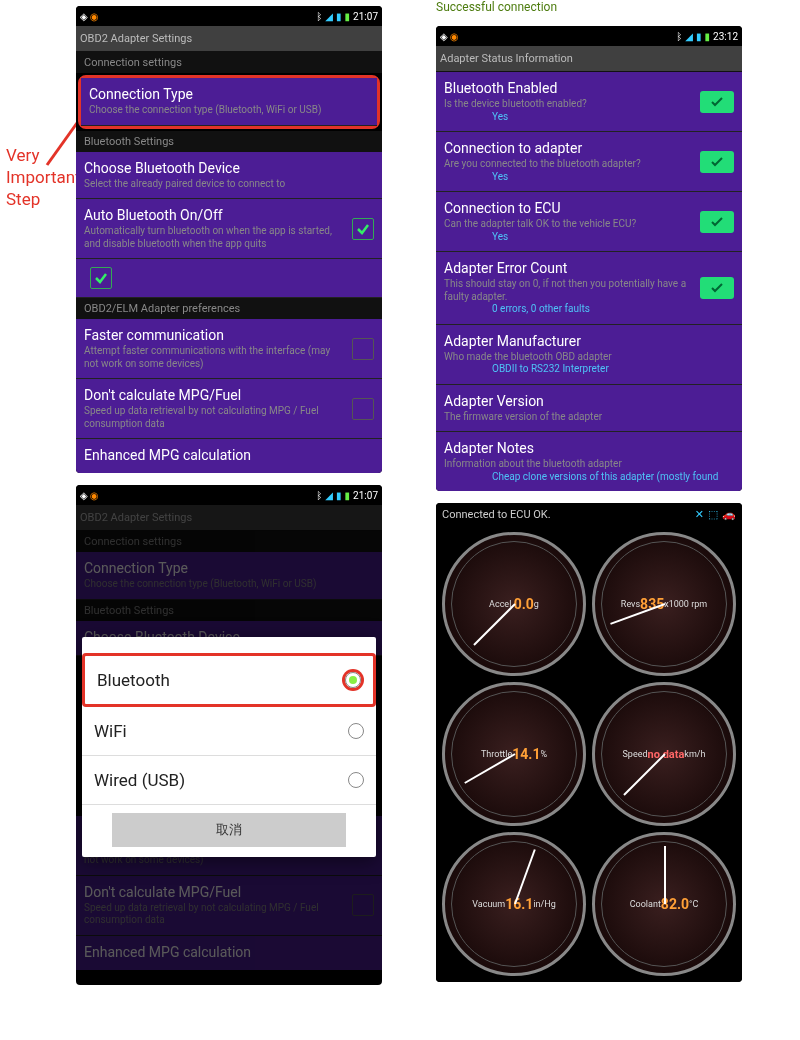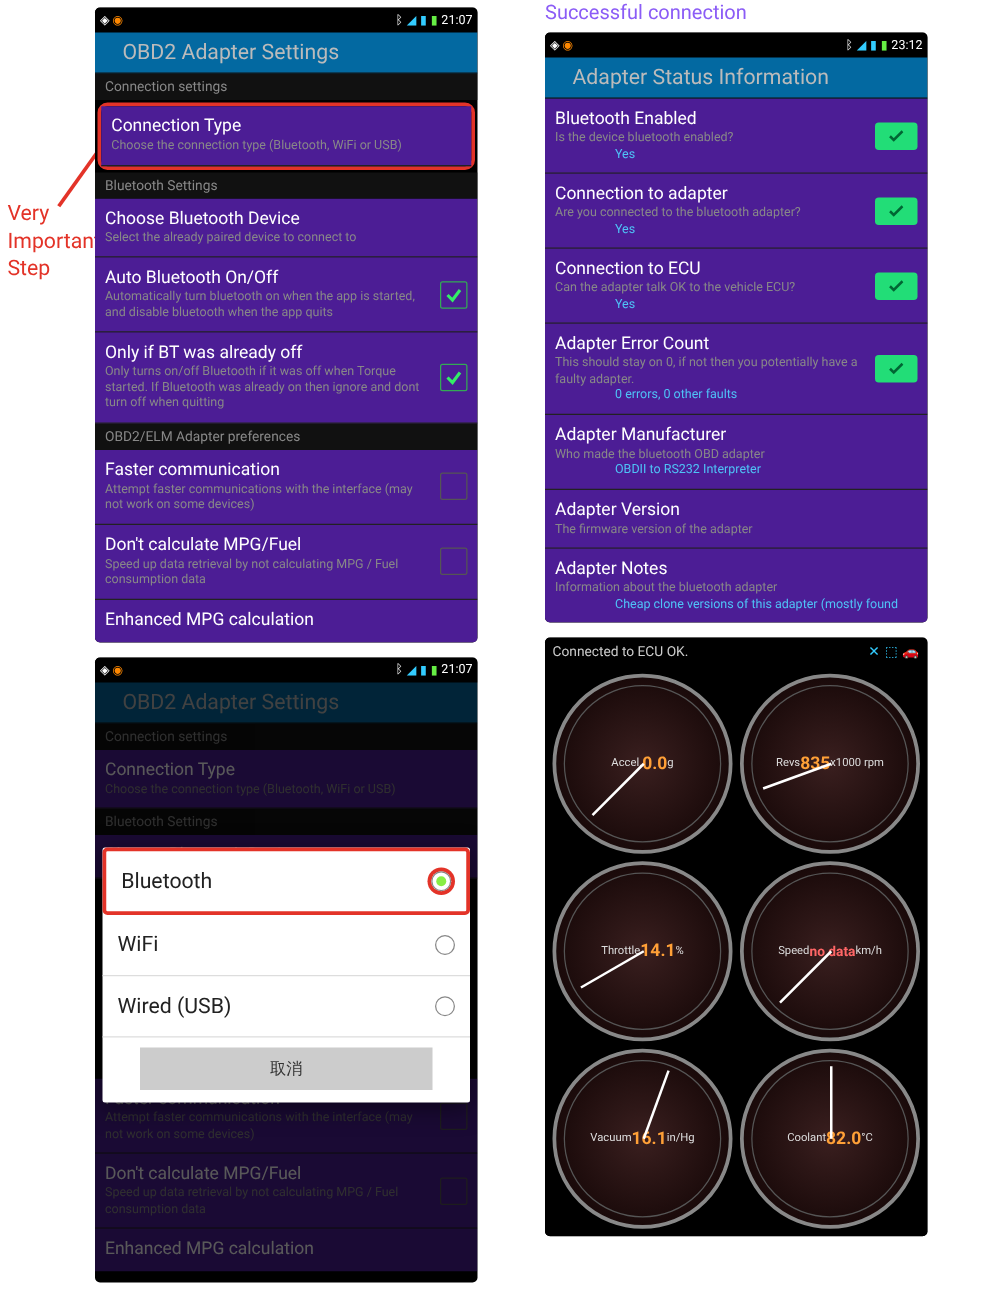--- a/index.html
+++ b/index.html
@@ -4,39 +4,39 @@
 <style>
   * { margin:0; padding:0; box-sizing:border-box; font-family: Roboto, Arial, sans-serif; }
   body { background:#fff; width:800px; height:1040px; position:relative; overflow:hidden; }
   .col { position:absolute; }
   .col-left { left:76px; width:306px; }
   .col-right { left:436px; width:306px; }
   .phone { width:306px; background:#000; border-radius:4px; overflow:hidden; margin-bottom:12px; }
   .statusbar { height:20px; background:#000; display:flex; align-items:center; justify-content:space-between; padding:0 4px; color:#fff; font-size:10px; }
   .statusbar .sb-left { display:flex; gap:2px; }
   .statusbar .sb-right { display:flex; gap:3px; align-items:center; }
-  .titlebar { background:#0369a1; color:#bbb; font-size:17px; padding:6px 22px; border-bottom:1px solid #111; }
+  .titlebar { background:#404040; color:#bbb; font-size:11px; padding:6px 4px; border-bottom:1px solid #111; }
   .section-header { background:#111; color:#888; font-size:11px; padding:4px 8px; }
   .setting-row { display:flex; align-items:center; padding:8px; border-bottom:1px solid #222; background:#4c1d95; }
   .setting-text { flex:1; }
   .setting-title { color:#fff; font-size:14px; margin-bottom:2px; }
   .setting-sub { color:#888; font-size:10px; line-height:1.25; }
   .setting-sub.blue { color:#4fc3f7;margin-left:48px; }
   .chk { width:22px; height:22px; border:1px solid #3a5; border-radius:2px; display:flex; align-items:center; justify-content:center; flex-shrink:0; margin-left:6px; }
   .chk.off { border-color:#555; }
   .chk svg { display:block; }
   .ok-btn { width:34px; height:22px; background:#2d7; border-radius:3px; display:flex; align-items:center; justify-content:center; flex-shrink:0; margin-left:6px; font-size:8px; color:#084; }
   .highlight-box { border:3px solid #e33328; border-radius:8px; margin:2px; }
-  .annot { position:absolute; left:6px; top:160px; color:#e33328; font-size:17px; line-height:1.3; }
+  .annot { position:absolute; left:6px; top:144px; color:#e33328; font-size:17px; line-height:1.3; }
   .arrow { position:absolute; left:42px; top:80px; }
-  .toplabel { position:absolute; left:436px; top:0; color:#8b5cf6; font-size:16px; }
+  .toplabel { position:absolute; left:436px; top:0; color:#4d7c0f; font-size:12px; }
   
   .dialog { position:absolute; left:6px; right:6px; top:152px; background:#fff; border-radius:2px; box-shadow:0 4px 20px rgba(0,0,0,.5); }
   .dialog-row { display:flex; align-items:center; padding:14px 12px; border-bottom:1px solid #ddd; font-size:17px; color:#222; }
-  .dialog-row:first-child { border:3px solid #e33328; border-radius:4px; }
+  .dialog-row:first-child { border:3px solid #e33328; border-radius:4px;margin-top:16px; }
   .radio { width:16px; height:16px; border:1px solid #888; border-radius:50%; margin-left:auto; display:flex; align-items:center; justify-content:center; }
   .radio.sel { box-shadow:0 0 0 3px #e33328; }
   .radio.sel::after { content:''; width:8px; height:8px; background:#8e4; border-radius:50%; }
   .dialog-btn { background:#ccc; margin:8px 30px 10px; text-align:center; padding:8px; font-size:13px; color:#333; }
   .dim .setting-row, .dim .section-header, .dim .titlebar { opacity:.35; }
   
   .gauge-header { background:#000; color:#ccc; font-size:11px; padding:5px 6px; display:flex; justify-content:space-between;gap:45px; }
   .gauge-icons { color:#3cf; display:flex; gap:4px; }
   .gauge-grid { display:grid; grid-template-columns:1fr 1fr; gap:6px; padding:6px; background:#000; }
   .gauge { width:100%; aspect-ratio:1; background:radial-gradient(circle at 50% 50%, #3a1f1f 0%, #1a0a0a 70%, #000 80%); border-radius:50%; border:3px solid #888; position:relative; display:flex; flex-direction:row; align-items:center; justify-content:center; }
@@ -99,24 +99,20 @@
         <div class="setting-title">Auto Bluetooth On/Off</div>
         <div class="setting-sub">Automatically turn bluetooth on when the app is started, and disable bluetooth when the app quits</div>
       </div>
       <div class="chk">
           <svg width="14" height="14">
             <path d="M2 7 L6 11 L12 3" stroke="#3e6" stroke-width="2.5" fill="none"></path>
           </svg>
         </div>
     </div>
     <div class="setting-row">
-      <div class="setting-text">
-        <div class="setting-title">Only if BT was already off</div>
-        <div class="setting-sub">Only turns on/off Bluetooth if it was off when Torque started. If Bluetooth was already on then ignore and dont turn off when quitting</div>
-      </div>
       <div class="chk">
           <svg width="14" height="14">
             <path d="M2 7 L6 11 L12 3" stroke="#3e6" stroke-width="2.5" fill="none"></path>
           </svg>
         </div>
     </div>
     <div class="section-header">OBD2/ELM Adapter preferences</div>
     <div class="setting-row">
       <div class="setting-text">
         <div class="setting-title">Faster communication</div>

